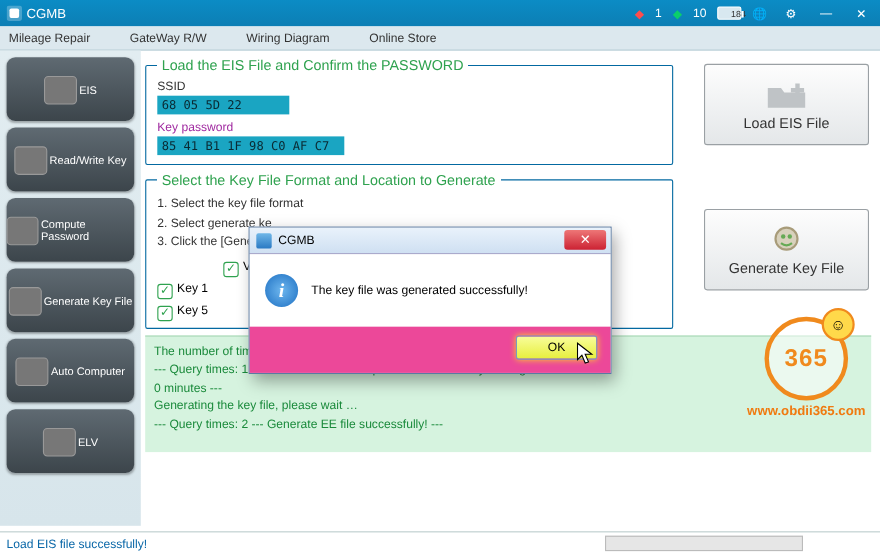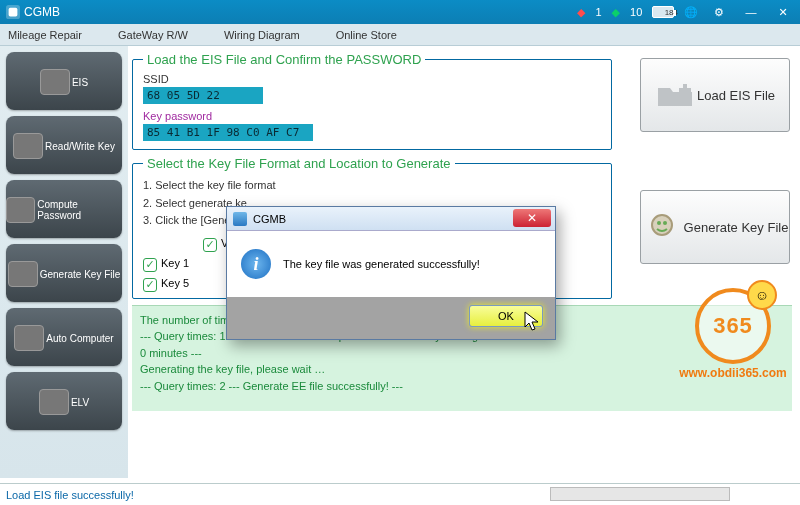--- a/index.html
+++ b/index.html
@@ -22,37 +22,37 @@
   .sb-icon { width:30px; height:26px; background:#777; border-radius:4px; border:1px solid #999; display:flex; align-items:center; justify-content:center; font-size:10px; color:#ddd;}
   .content { flex:1; padding:6px 8px 0 4px; font-size:12px; position:relative; }
   fieldset.gbox { border:1px solid #0369a1; border-radius:2px; margin-bottom:6px; padding:6px 10px 8px 10px; position:relative; }
   fieldset.gbox legend { color:#2fa24f; font-size:13px; padding:0 4px; }
   .row { display:flex; gap:18px; }
   .lbl { color:#333; font-size:11px; }
   .purplelbl { color:#a02aa0; font-size:11px; }
   .hexfld { background:#1aa5c2; color:#0a2a33; font-family:monospace; font-size:11px; padding:2px 4px; margin-top:2px; display:inline-block; min-width:120px; }
   .hexfld.w2 { min-width:170px; }
   .box1-right { position:absolute; right:10px; top:56px; width:150px; display:flex; flex-direction:column; align-items:center; gap:10px; }
-  .bigbtn { width:150px; height:74px; border:1px solid #9aa0a4; border-radius:3px; background:linear-gradient(#fdfdfd,#e4e7e9); display:flex; flex-direction:row; align-items:center; justify-content:center; gap:2px; font-size:13px; color:#333; cursor:pointer; }
+  .bigbtn { width:150px; height:74px; border:1px solid #9aa0a4; border-radius:3px; background:linear-gradient(#fdfdfd,#e4e7e9); display:flex; flex-direction:column; align-items:center; justify-content:center; gap:2px; font-size:13px; color:#333; cursor:pointer; }
   .bigbtn .bi-icon { width:40px; height:30px; }
   .steps { font-family:monospace; font-size:11px; color:#333; line-height:1.6; }
   .chkrow { display:flex; gap:22px; align-items:center; margin-top:6px; font-family:monospace; font-size:11px;}
   .chk { width:14px; height:14px; border:1px solid #2fa24f; border-radius:3px; display:inline-flex; align-items:center; justify-content:center; background:#fff; margin-right:4px; position:relative; top:2px; }
   .chk::after{ content:"✓"; color:#2fa24f; font-size:11px; line-height:1;}
   .log { background:#d6f3df; border-top:1px solid #a8d8b6; font-family:monospace; color:#1a8a3b; font-size:11px; padding:6px 8px; line-height:1.5; height:106px; overflow:hidden;}
   .statusbar { position:absolute; left:0; right:0; bottom:0; height:22px; border-top:1px solid #bcc; display:flex; align-items:center; padding:0 6px; font-size:11px; font-family:monospace; color:#0b68a8; background:#fff;}
   .progress { position:absolute; right:70px; bottom:4px; width:180px; height:14px; background:#e6e6e6; border:1px solid #bbb;}
   
   .dialog { position:absolute; left:226px; top:206px; width:330px; background:#f0f0f0; border:1px solid #5a7aa2; box-shadow:4px 6px 14px rgba(0,0,0,.35); font-size:11px; }
   .dlg-title { height:24px; background:linear-gradient(#e9f2fb,#cfe0f2); border-bottom:1px solid #aac; display:flex; align-items:center; padding:0 6px; position:relative; }
   .dlg-icon { width:14px; height:14px; background:linear-gradient(#6fb7e8,#2a79c3); border-radius:2px; margin-right:6px;}
   .dlg-close { position:absolute; right:4px; top:2px; width:38px; height:18px; background:linear-gradient(#e77,#c23); border-radius:3px; color:#fff; display:flex; align-items:center; justify-content:center; font-size:12px; cursor:pointer;}
   .dlg-body { padding:18px 14px; display:flex; align-items:center; gap:12px; background:#fff; }
   .info-icon { width:30px; height:30px; border-radius:50%; background:radial-gradient(#6db6ee,#1d6fc2); color:#fff; display:flex; align-items:center; justify-content:center; font-weight:bold; font-size:18px; font-family:Georgia,serif; font-style:italic;}
-  .dlg-foot { padding:8px 12px 12px; display:flex; justify-content:flex-end; background:#a3a3a3; }
+  .dlg-foot { padding:8px 12px 12px; display:flex; justify-content:flex-end; background:#ec4899; }
   .okbtn { width:74px; height:22px; border:1px solid #7a9ac0; background:linear-gradient(#f8fd9a,#e7ef3e); border-radius:3px; font-size:11px; cursor:pointer; box-shadow:0 0 6px rgba(255,255,0,.8);}
   .cursor-svg { position:absolute; left:524px; top:311px; width:16px; height:22px; pointer-events:none;}
   
   .wm { position:absolute; right:8px; top:288px; width:118px; text-align:center; pointer-events:none; }
   .wm-circ { width:76px; height:76px; border:4px solid #f08a1d; border-radius:50%; margin:0 auto; position:relative; background:rgba(255,255,255,.5); display:flex; align-items:center; justify-content:center;}
   .wm-num { font-size:22px; font-weight:bold; color:#f08a1d; letter-spacing:1px;}
   .wm-face { position:absolute; right:-10px; top:-12px; width:30px; height:30px; border-radius:50%; background:#ffd94a; border:2px solid #f08a1d; display:flex; align-items:center; justify-content:center; font-size:14px;}
   .wm-url { color:#f07a10; font-size:12px; font-weight:bold; margin-top:2px;}
   .folder-svg path{ fill:#bfc3c6;}
 </style>

